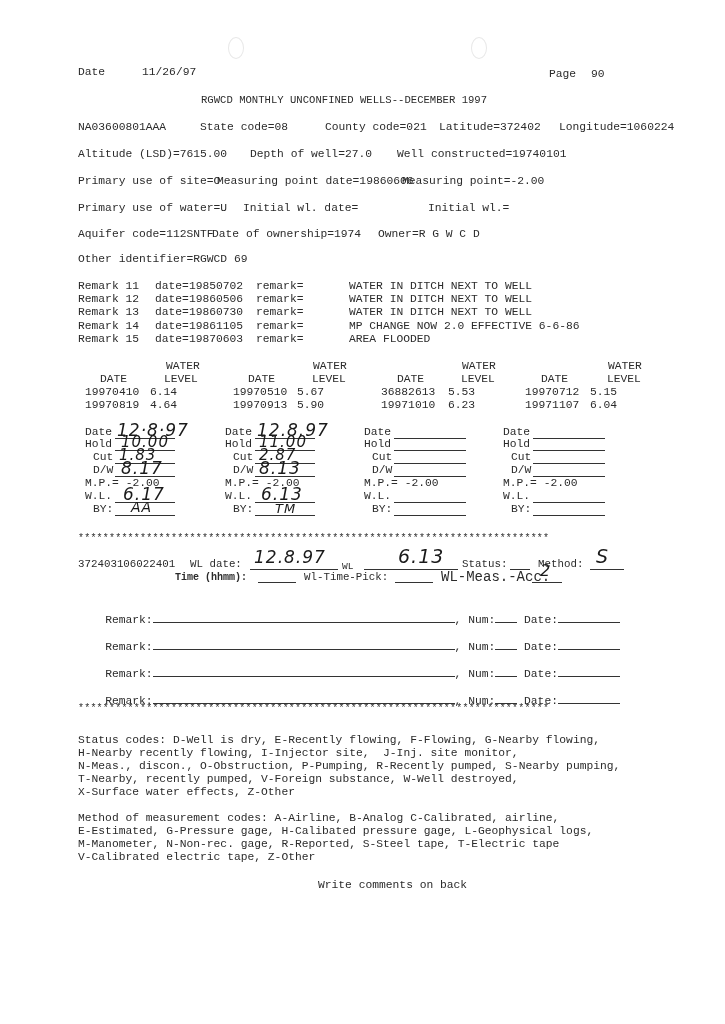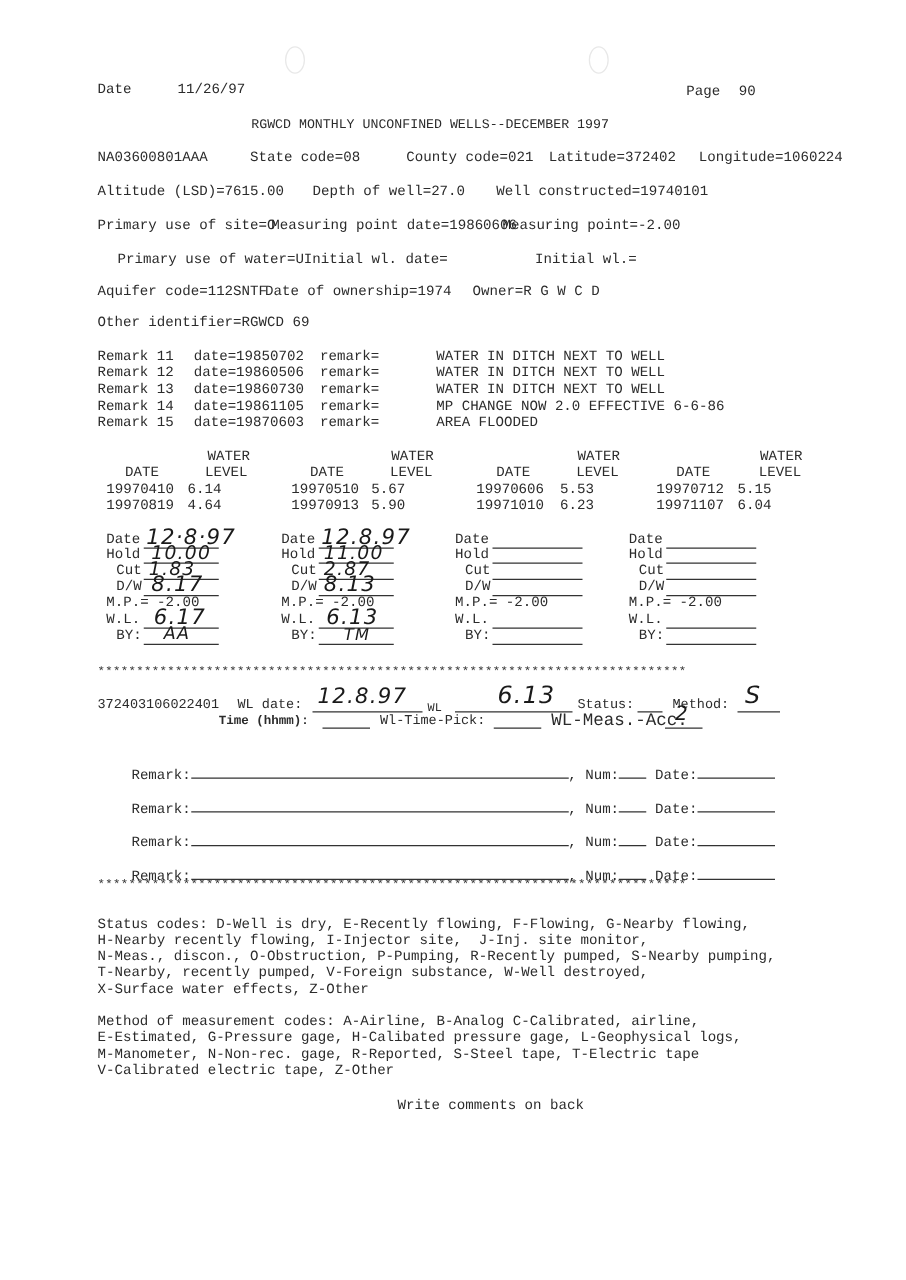--- a/index.html
+++ b/index.html
@@ -36,21 +36,21 @@
   <div class="abs" style="left:559px;top:121px;">Longitude=1060224</div>
 
   <div class="abs" style="left:78px;top:148px;">Altitude (LSD)=7615.00</div>
   <div class="abs" style="left:250px;top:148px;">Depth of well=27.0</div>
   <div class="abs" style="left:397px;top:148px;">Well constructed=19740101</div>
 
   <div class="abs" style="left:78px;top:175px;">Primary use of site=O</div>
   <div class="abs" style="left:217px;top:175px;">Measuring point date=19860606</div>
   <div class="abs" style="left:402px;top:175px;">Measuring point=-2.00</div>
 
-  <div class="abs" style="left:78px;top:202px;margin-left:16px;">Primary use of water=U</div>
+  <div class="abs" style="left:78px;top:202px;">Primary use of water=U</div>
   <div class="abs" style="left:243px;top:202px;">Initial wl. date=</div>
   <div class="abs" style="left:428px;top:202px;">Initial wl.=</div>
 
   <div class="abs" style="left:78px;top:228px;">Aquifer code=112SNTF</div>
   <div class="abs" style="left:212px;top:228px;">Date of ownership=1974</div>
   <div class="abs" style="left:378px;top:228px;">Owner=R G W C D</div>
 
   <div class="abs" style="left:78px;top:253px;">Other identifier=RGWCD 69</div>
 </div>
 
@@ -101,21 +101,21 @@
   <div class="abs" style="left:248px;top:373px;">DATE</div>
   <div class="abs" style="left:312px;top:373px;">LEVEL</div>
   <div class="abs" style="left:233px;top:386px;">19970510</div>
   <div class="abs" style="left:297px;top:386px;">5.67</div>
   <div class="abs" style="left:233px;top:399px;">19970913</div>
   <div class="abs" style="left:297px;top:399px;">5.90</div>
 
   <div class="abs" style="left:462px;top:360px;">WATER</div>
   <div class="abs" style="left:397px;top:373px;">DATE</div>
   <div class="abs" style="left:461px;top:373px;">LEVEL</div>
-  <div class="abs" style="left:381px;top:386px;">19970606</div>
+  <div class="abs" style="left:381px;top:386px;">36882613</div>
   <div class="abs" style="left:448px;top:386px;">5.53</div>
   <div class="abs" style="left:381px;top:399px;">19971010</div>
   <div class="abs" style="left:448px;top:399px;">6.23</div>
 
   <div class="abs" style="left:608px;top:360px;">WATER</div>
   <div class="abs" style="left:541px;top:373px;">DATE</div>
   <div class="abs" style="left:607px;top:373px;">LEVEL</div>
   <div class="abs" style="left:525px;top:386px;">19970712</div>
   <div class="abs" style="left:590px;top:386px;">5.15</div>
   <div class="abs" style="left:525px;top:399px;">19971107</div>

